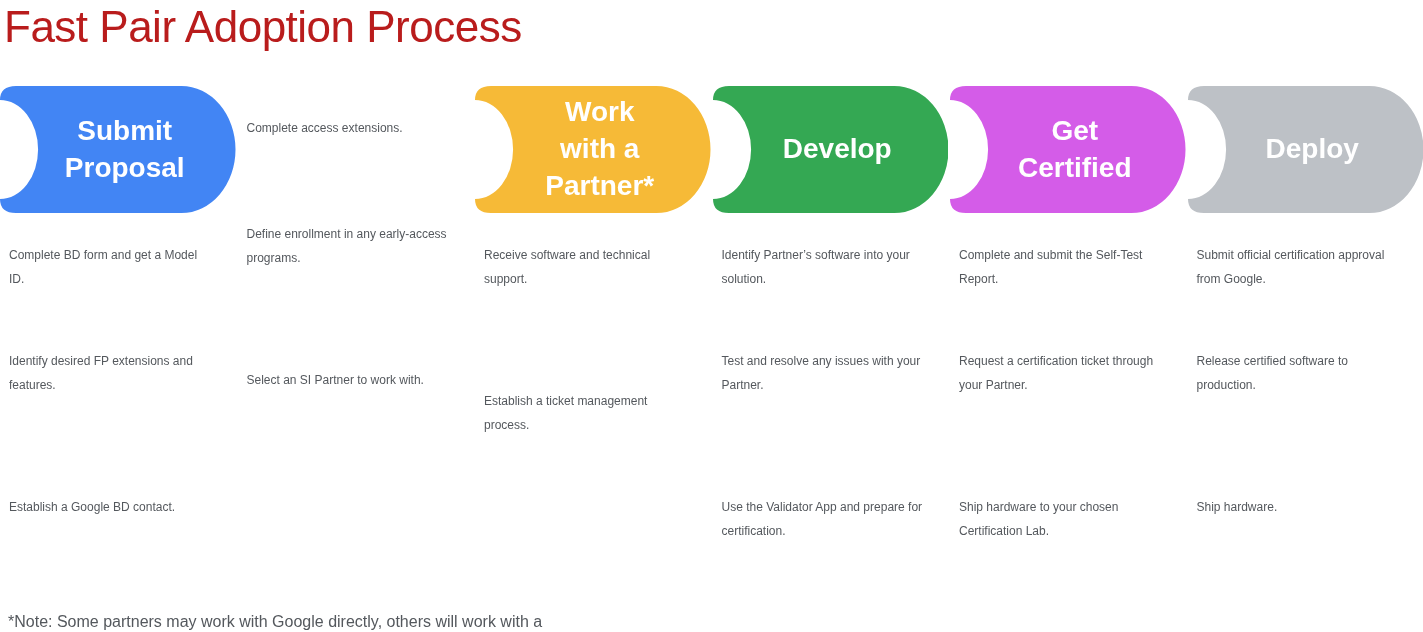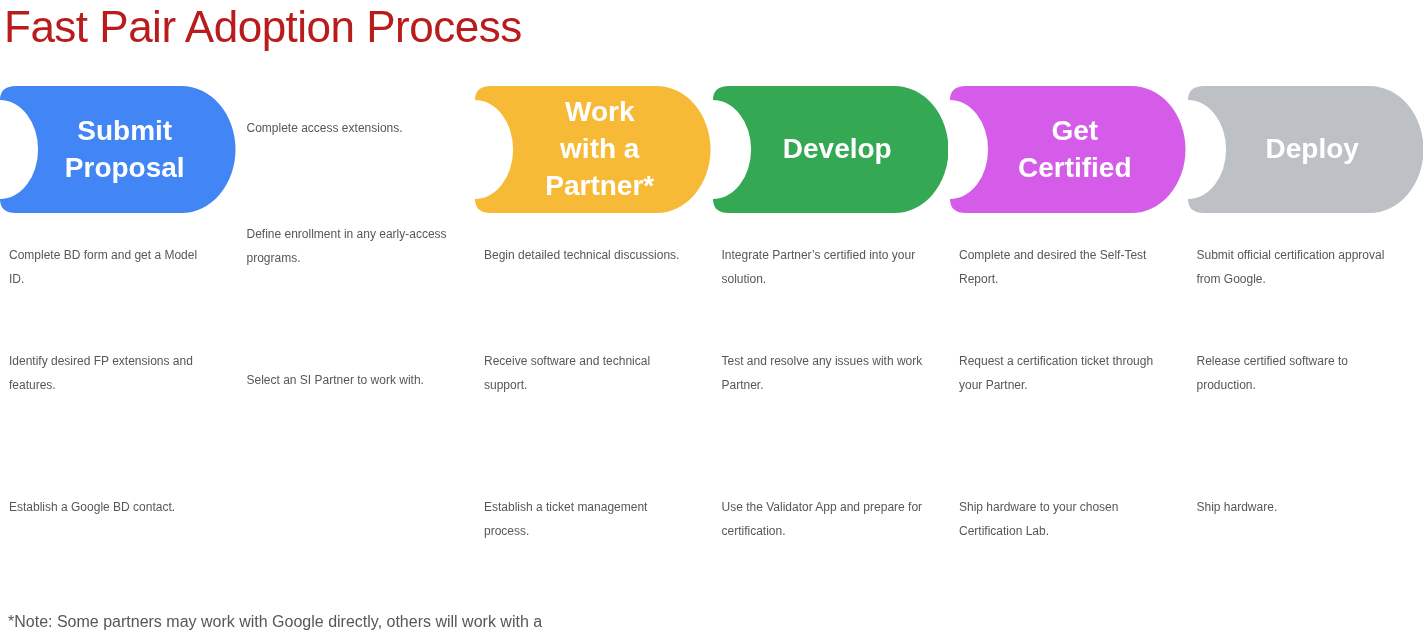--- a/index.html
+++ b/index.html
@@ -100,50 +100,49 @@
     <div class="stage-col">
       <div class="pill">
         <svg viewBox="0 0 235 127" preserveAspectRatio="none">
           <path d="M 16 0 L 181 0 A 54 63.5 0 0 1 235 63.5 A 54 63.5 0 0 1 181 127 L 16 127 Q 0 127 0 113 A 38 49.5 0 0 0 0 14 Q 0 0 16 0 Z" fill="#F6BA37"></path>
         </svg>
         <div class="pill-label">Work
 with a
 Partner*</div>
       </div>
       <div class="steps">
-        <div class="step step-1">Begin detailed technical discussions.</div>
         <div class="step step-2">Receive software and technical support.</div>
         <div class="step step-3">Establish a ticket management process.</div>
       </div>
     </div>
 
     <div class="stage-col">
       <div class="pill">
         <svg viewBox="0 0 235 127" preserveAspectRatio="none">
           <path d="M 16 0 L 181 0 A 54 63.5 0 0 1 235 63.5 A 54 63.5 0 0 1 181 127 L 16 127 Q 0 127 0 113 A 38 49.5 0 0 0 0 14 Q 0 0 16 0 Z" fill="#34A853"></path>
         </svg>
         <div class="pill-label">Develop</div>
       </div>
       <div class="steps">
-        <div class="step step-1">Integrate Partner’s certified into your solution.</div>
-        <div class="step step-2">Test and resolve any issues with work Partner.</div>
+        <div class="step step-1">Identify Partner’s software into your solution.</div>
+        <div class="step step-2">Test and resolve any issues with your Partner.</div>
         <div class="step step-3">Use the Validator App and prepare for certification.</div>
       </div>
     </div>
 
     <div class="stage-col">
       <div class="pill">
         <svg viewBox="0 0 235 127" preserveAspectRatio="none">
           <path d="M 16 0 L 181 0 A 54 63.5 0 0 1 235 63.5 A 54 63.5 0 0 1 181 127 L 16 127 Q 0 127 0 113 A 38 49.5 0 0 0 0 14 Q 0 0 16 0 Z" fill="#D45CE8"></path>
         </svg>
         <div class="pill-label">Get
 Certified</div>
       </div>
       <div class="steps">
-        <div class="step step-1">Complete and desired the Self-Test Report.</div>
+        <div class="step step-1">Complete and submit the Self-Test Report.</div>
         <div class="step step-2">Request a certification ticket through your Partner.</div>
         <div class="step step-3">Ship hardware to your chosen Certification Lab.</div>
       </div>
     </div>
 
     <div class="stage-col">
       <div class="pill">
         <svg viewBox="0 0 235 127" preserveAspectRatio="none">
           <path d="M 16 0 L 181 0 A 54 63.5 0 0 1 235 63.5 A 54 63.5 0 0 1 181 127 L 16 127 Q 0 127 0 113 A 38 49.5 0 0 0 0 14 Q 0 0 16 0 Z" fill="#BDC1C6"></path>
         </svg>

